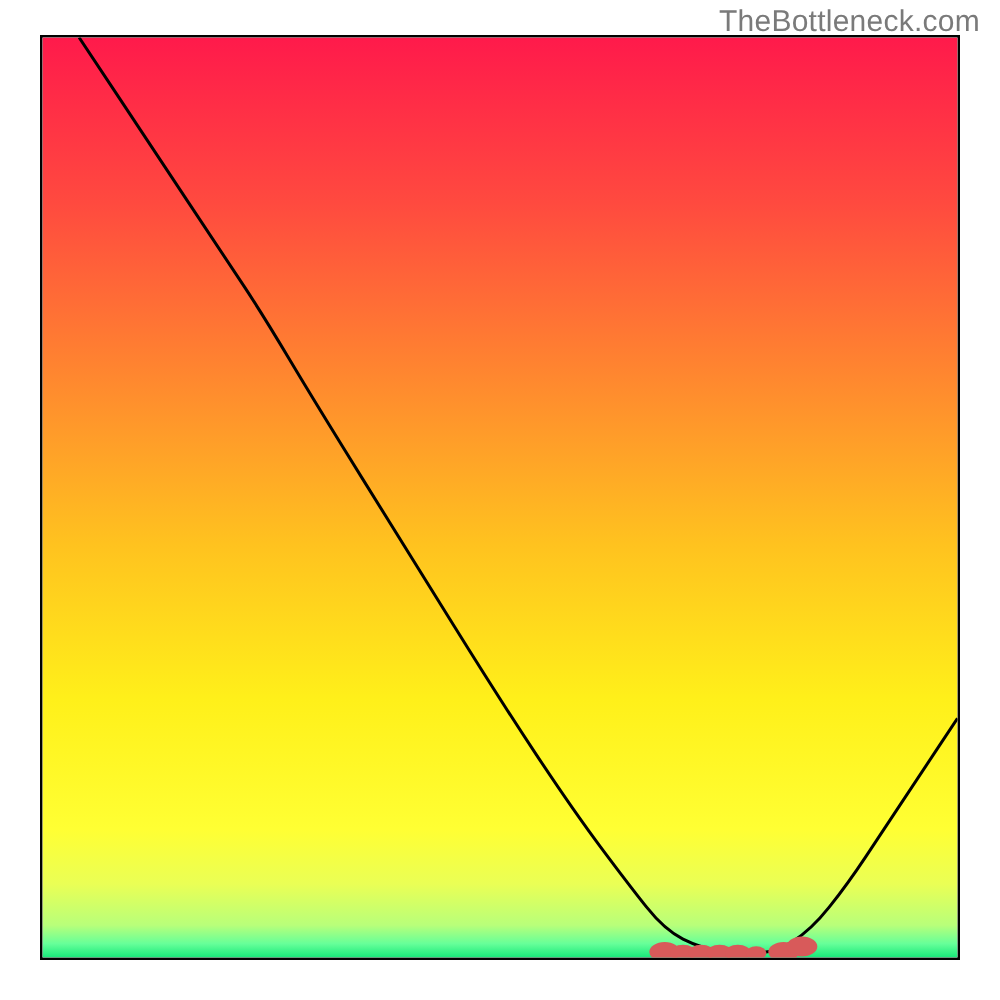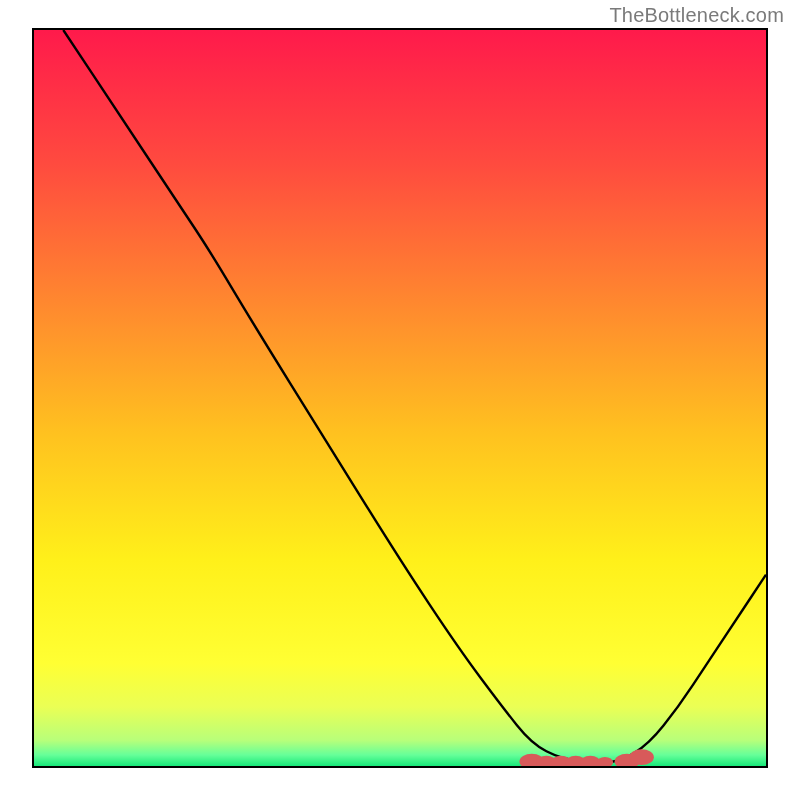--- a/index.html
+++ b/index.html
@@ -8,21 +8,21 @@
     width: 800px;
     height: 800px;
     background: #ffffff;
     font-family: Arial, Helvetica, sans-serif;
   }
   .watermark {
     position: absolute;
     top: 4px;
     right: 16px;
     color: #7a7a7a;
-    font-size: 20px;
+    font-size: 24px;
     font-weight: 500;
     letter-spacing: 0.2px;
   }
   .chart-frame {
     position: absolute;
     left: 32px;
     top: 28px;
     width: 736px;
     height: 740px;
     border: 2px solid #000;

